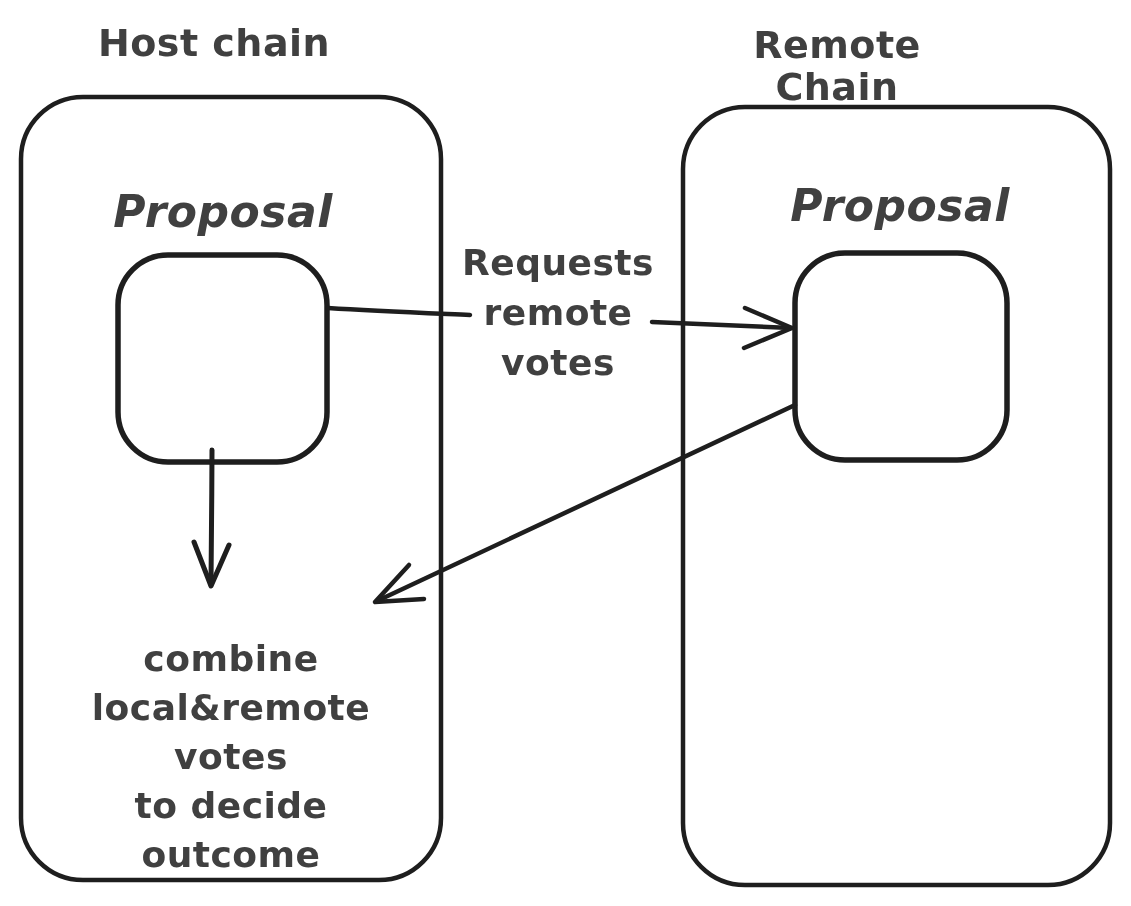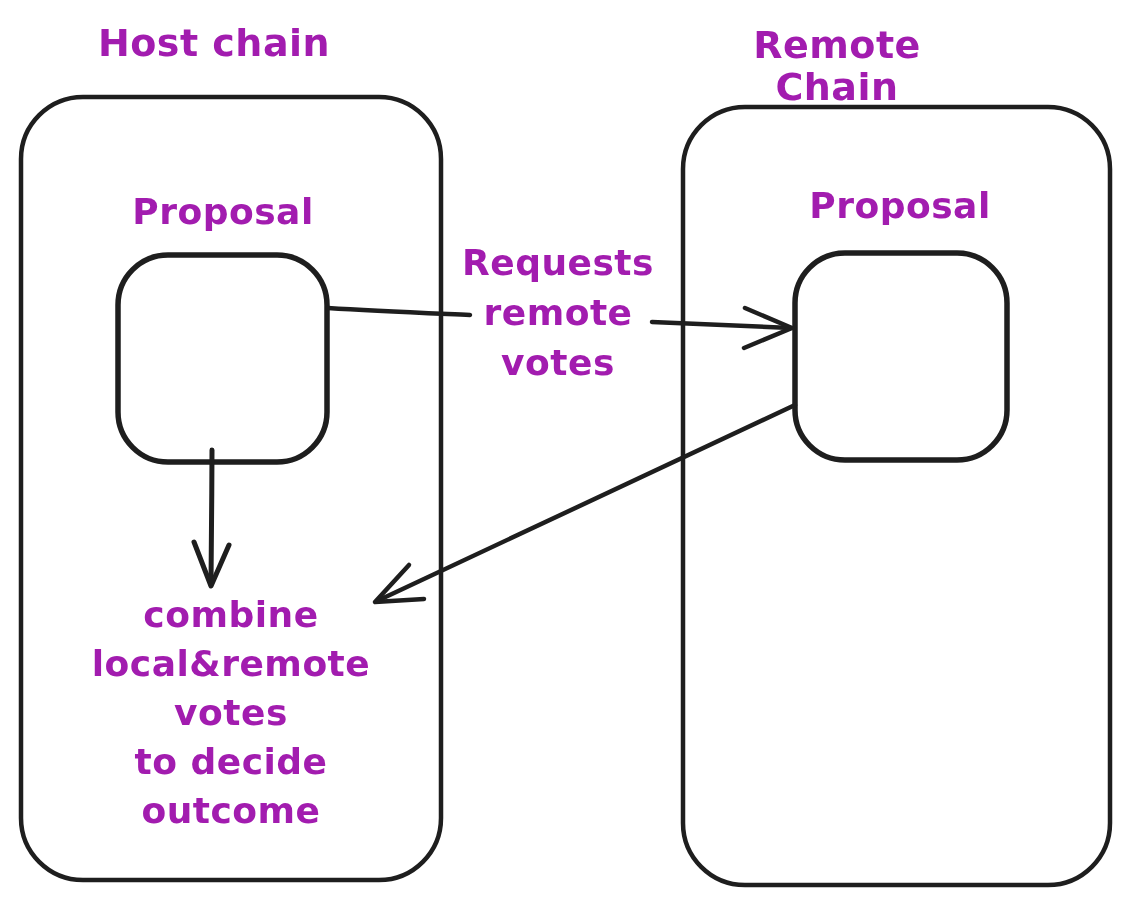--- a/index.html
+++ b/index.html
@@ -28,27 +28,27 @@
     stroke: #1e1e1e;
     stroke-linecap: round;
     stroke-linejoin: round;
   }
   .label {
     position: absolute;
     transform: translateX(-50%);
     text-align: center;
     font-weight: 700;
     white-space: pre-line;
-    color: #a21caf;
+    color: #404040;
     letter-spacing: 0.5px;
   }
   .title       { font-size: 38px; line-height: 42px; }
-  .node-label  { font-size: 36px; line-height: 40px; }
+  .node-label  { font-size: 44px; line-height: 40px; font-style: italic; }
   .edge-label  { font-size: 36px; line-height: 50px; }
-  .note-label  { font-size: 36px; line-height: 49px; }
+  .note-label  { font-size: 36px; line-height: 49px; margin-top: 44px; }
 </style>
 </head>
 <body>
 
 <div class="canvas">
 
   <svg class="shapes" viewBox="0 0 1131 906">
 
     <rect x="21" y="97" width="420" height="783" rx="62" ry="62" stroke-width="4.5"></rect>
 

